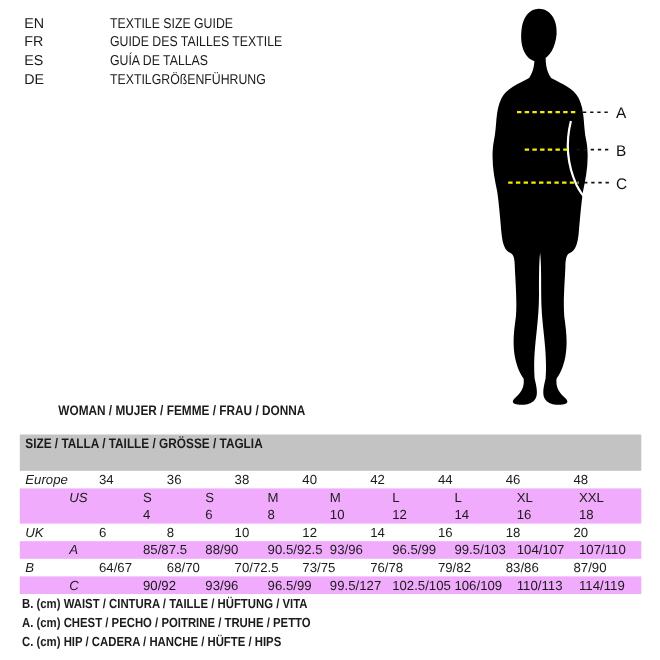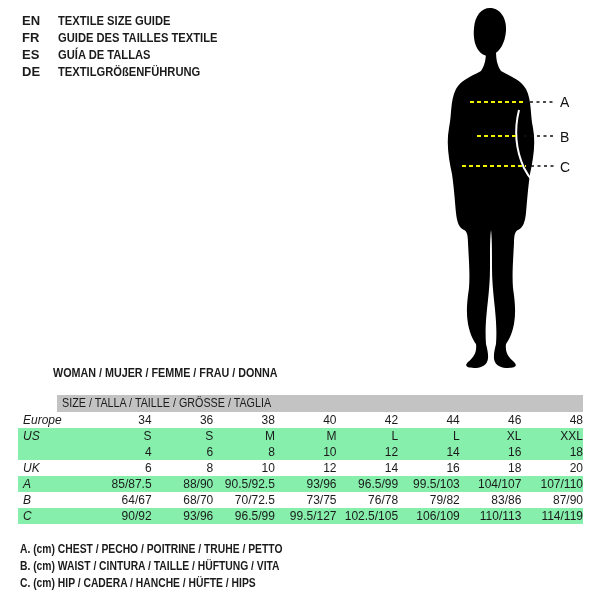--- a/index.html
+++ b/index.html
@@ -4,40 +4,40 @@
 <style>
   html,body{margin:0;padding:0;}
   body{
     width:600px;height:600px;position:relative;background:#ffffff;
     font-family:"Liberation Sans",sans-serif;color:#1b1b1b;overflow:hidden;
   }
   .cond{display:inline-block;transform:scaleX(0.86);transform-origin:0 50%;white-space:nowrap;}
 
   
   .langs{position:absolute;top:12px;left:22px;}
-  .lang-row{display:flex;height:17px;line-height:17px;font-weight:700;font-size:13px;}
+  .lang-row{display:flex;height:17px;line-height:17px;font-weight:400;font-size:13px;gap:42px;}
   .lang-code{width:36px;flex:0 0 36px;}
 
   
   .figure-svg{position:absolute;left:0;top:0;width:600px;height:600px;pointer-events:none;}
   .marker-label{position:absolute;font-size:14px;font-weight:400;color:#111;}
   .marker-a{left:560px;top:94px;}
   .marker-b{left:560px;top:129px;}
   .marker-c{left:560px;top:159px;}
 
   
   .section-title{position:absolute;left:20px;top:366px;font-weight:700;font-size:12.5px;margin-left:33px;}
 
   
   .size-table{position:absolute;left:18px;top:395px;width:565px;font-size:12px;}
-  .table-header{height:17px;line-height:17px;background:#c3c3c3;font-weight:400;font-size:12.5px;padding-left:5px;margin-left:39px;}
+  .table-header{height:33px;line-height:17px;background:#c3c3c3;font-weight:700;font-size:12.5px;padding-left:5px;}
   .trow{display:flex;height:16px;line-height:16px;}
-  .trow.shaded{background:#86efac;}
+  .trow.shaded{background:#f0abfc;padding-left:40px;}
   .tlabel{flex:0 0 67px;padding-left:5px;font-style:italic;}
-  .tcell{flex:1;text-align:right;}
+  .tcell{flex:1;text-align:left;}
 
   
   .legend{position:absolute;left:20px;top:541px;}
   .legend-line{height:17px;line-height:17px;font-weight:700;font-size:12px;}
 </style>
 </head>
 <body>
 
 <div class="langs">
   <div class="lang-row">
@@ -203,21 +203,21 @@
     <span class="tcell">99.5/127</span>
     <span class="tcell">102.5/105</span>
     <span class="tcell">106/109</span>
     <span class="tcell">110/113</span>
     <span class="tcell">114/119</span>
   </div>
 </div>
 
 <div class="legend">
   <div class="legend-line">
+    <span class="cond">B. (cm) WAIST / CINTURA / TAILLE / HÜFTUNG / VITA</span>
+  </div>
+  <div class="legend-line">
     <span class="cond">A. (cm) CHEST / PECHO / POITRINE / TRUHE / PETTO</span>
-  </div>
-  <div class="legend-line">
-    <span class="cond">B. (cm) WAIST / CINTURA / TAILLE / HÜFTUNG / VITA</span>
   </div>
   <div class="legend-line">
     <span class="cond">C. (cm) HIP / CADERA / HANCHE / HÜFTE / HIPS</span>
   </div>
 </div>
 
 </body></html>

